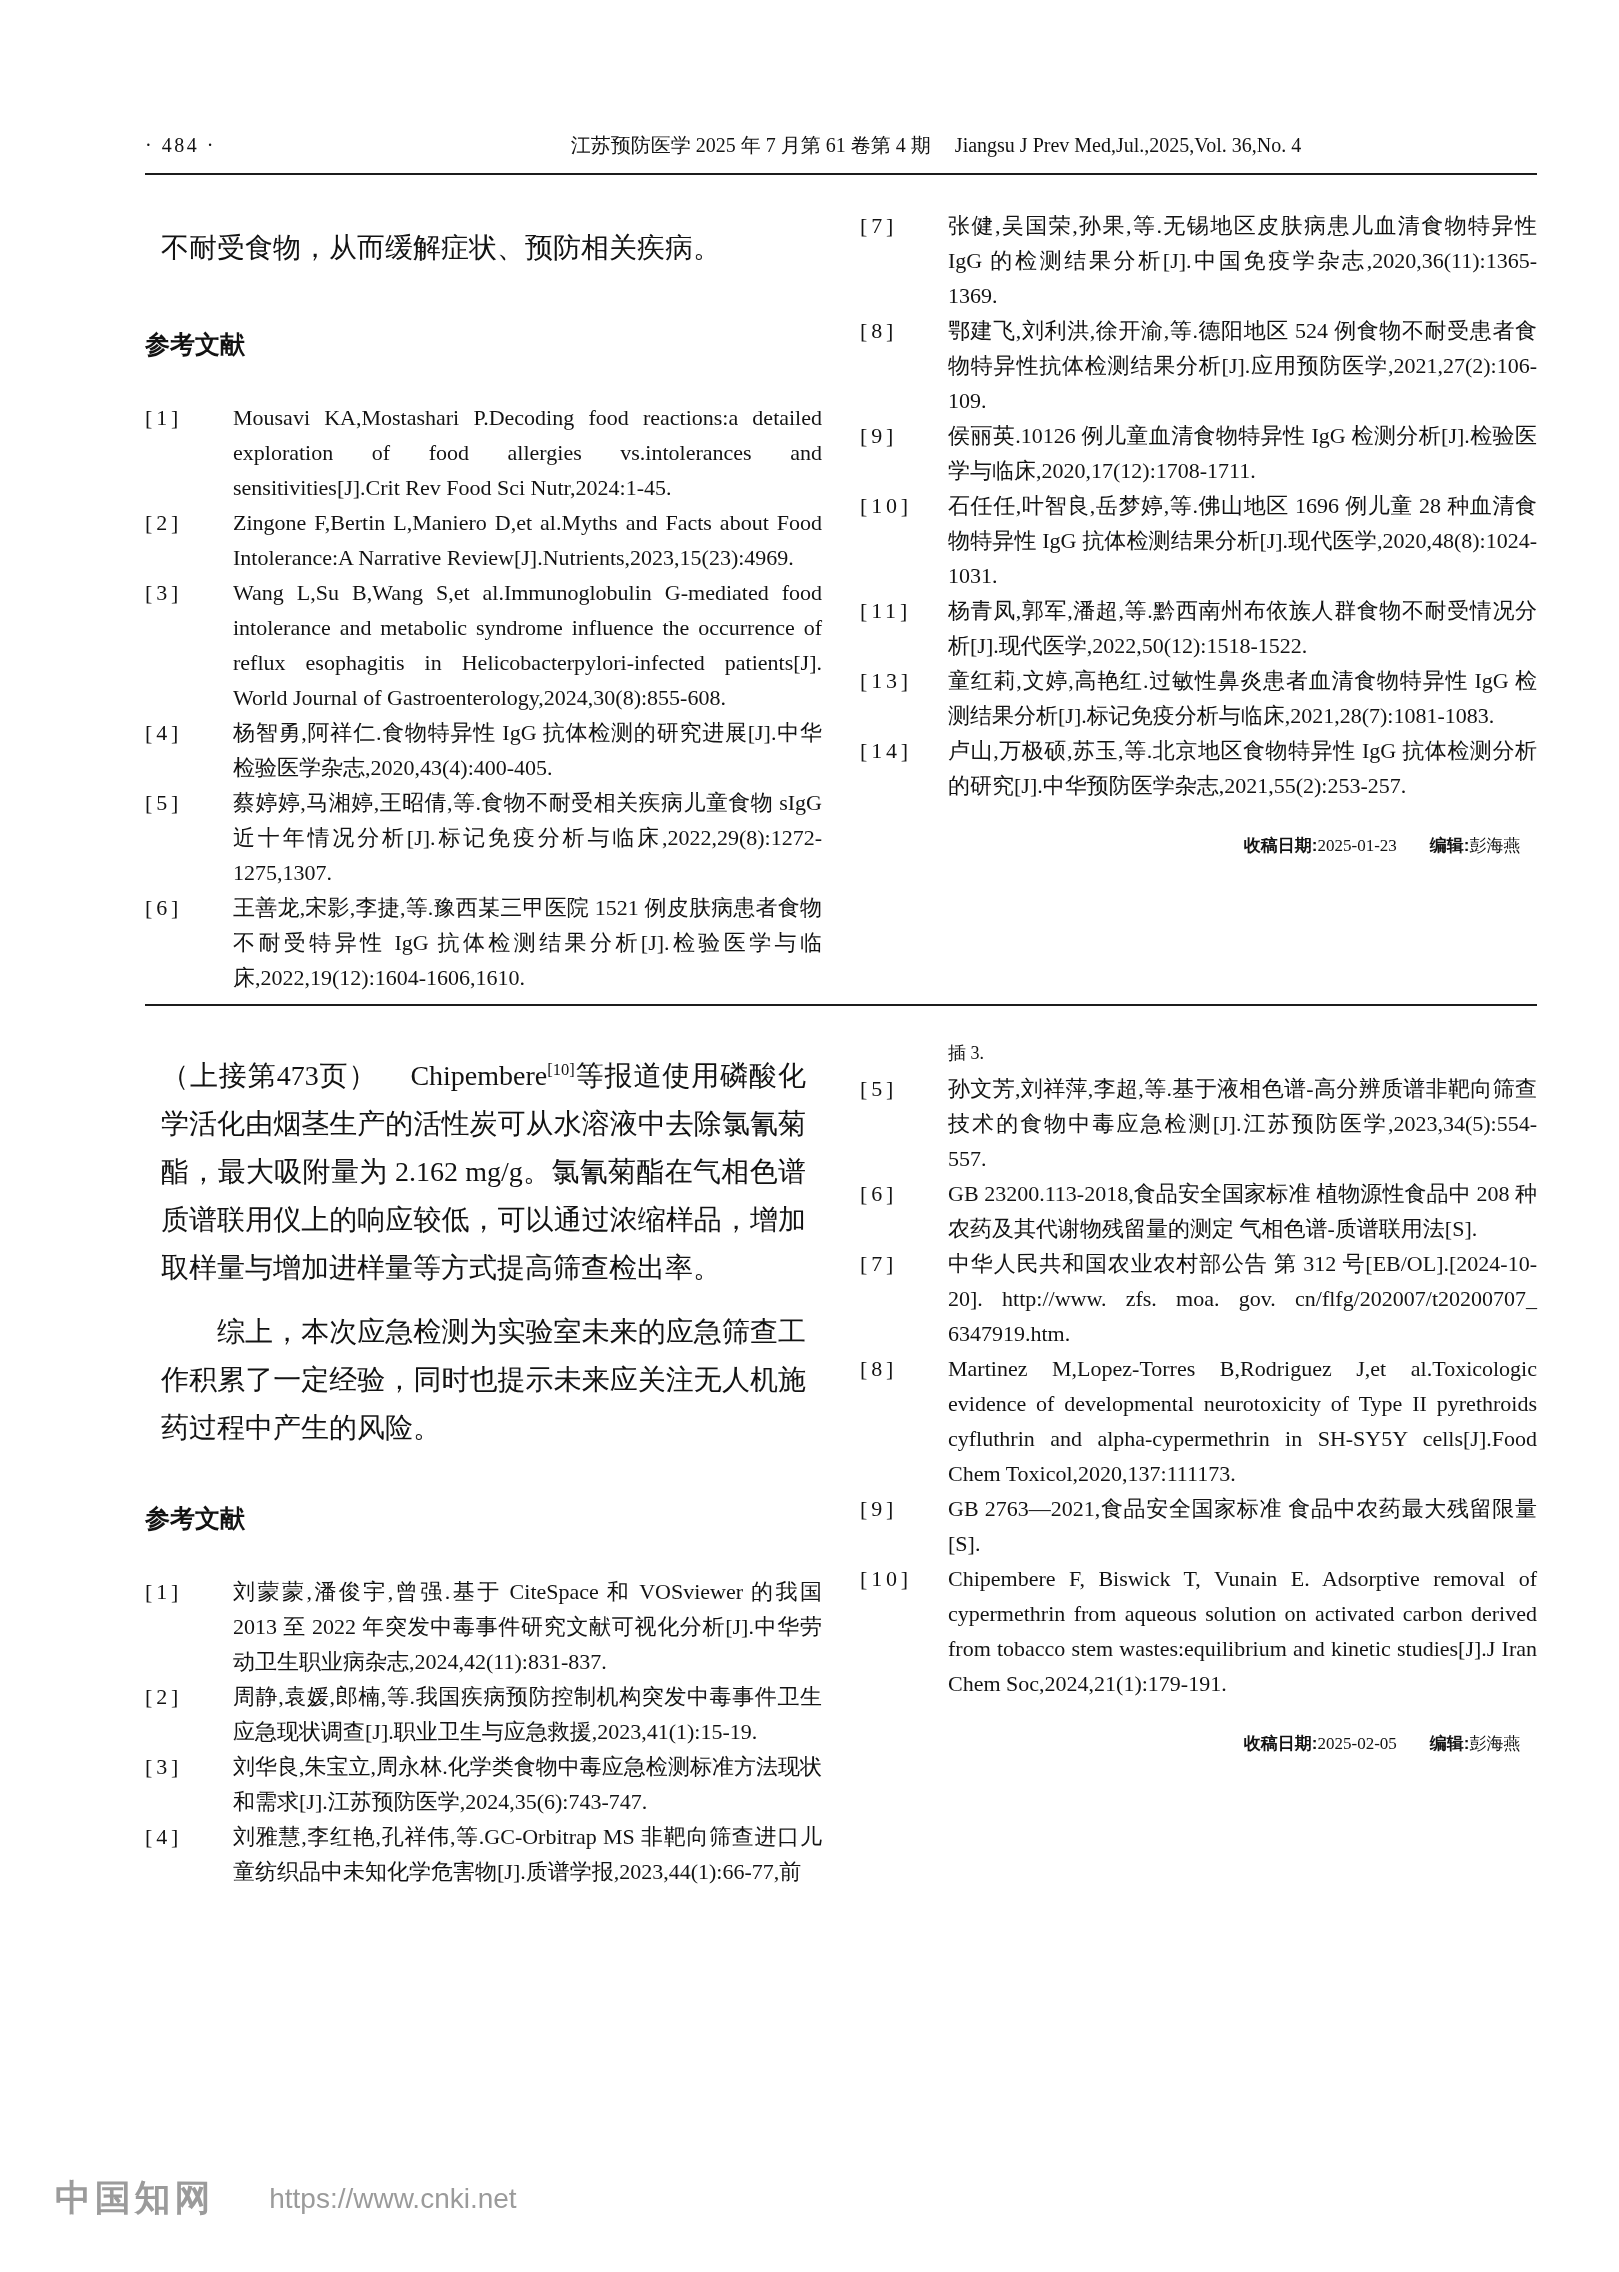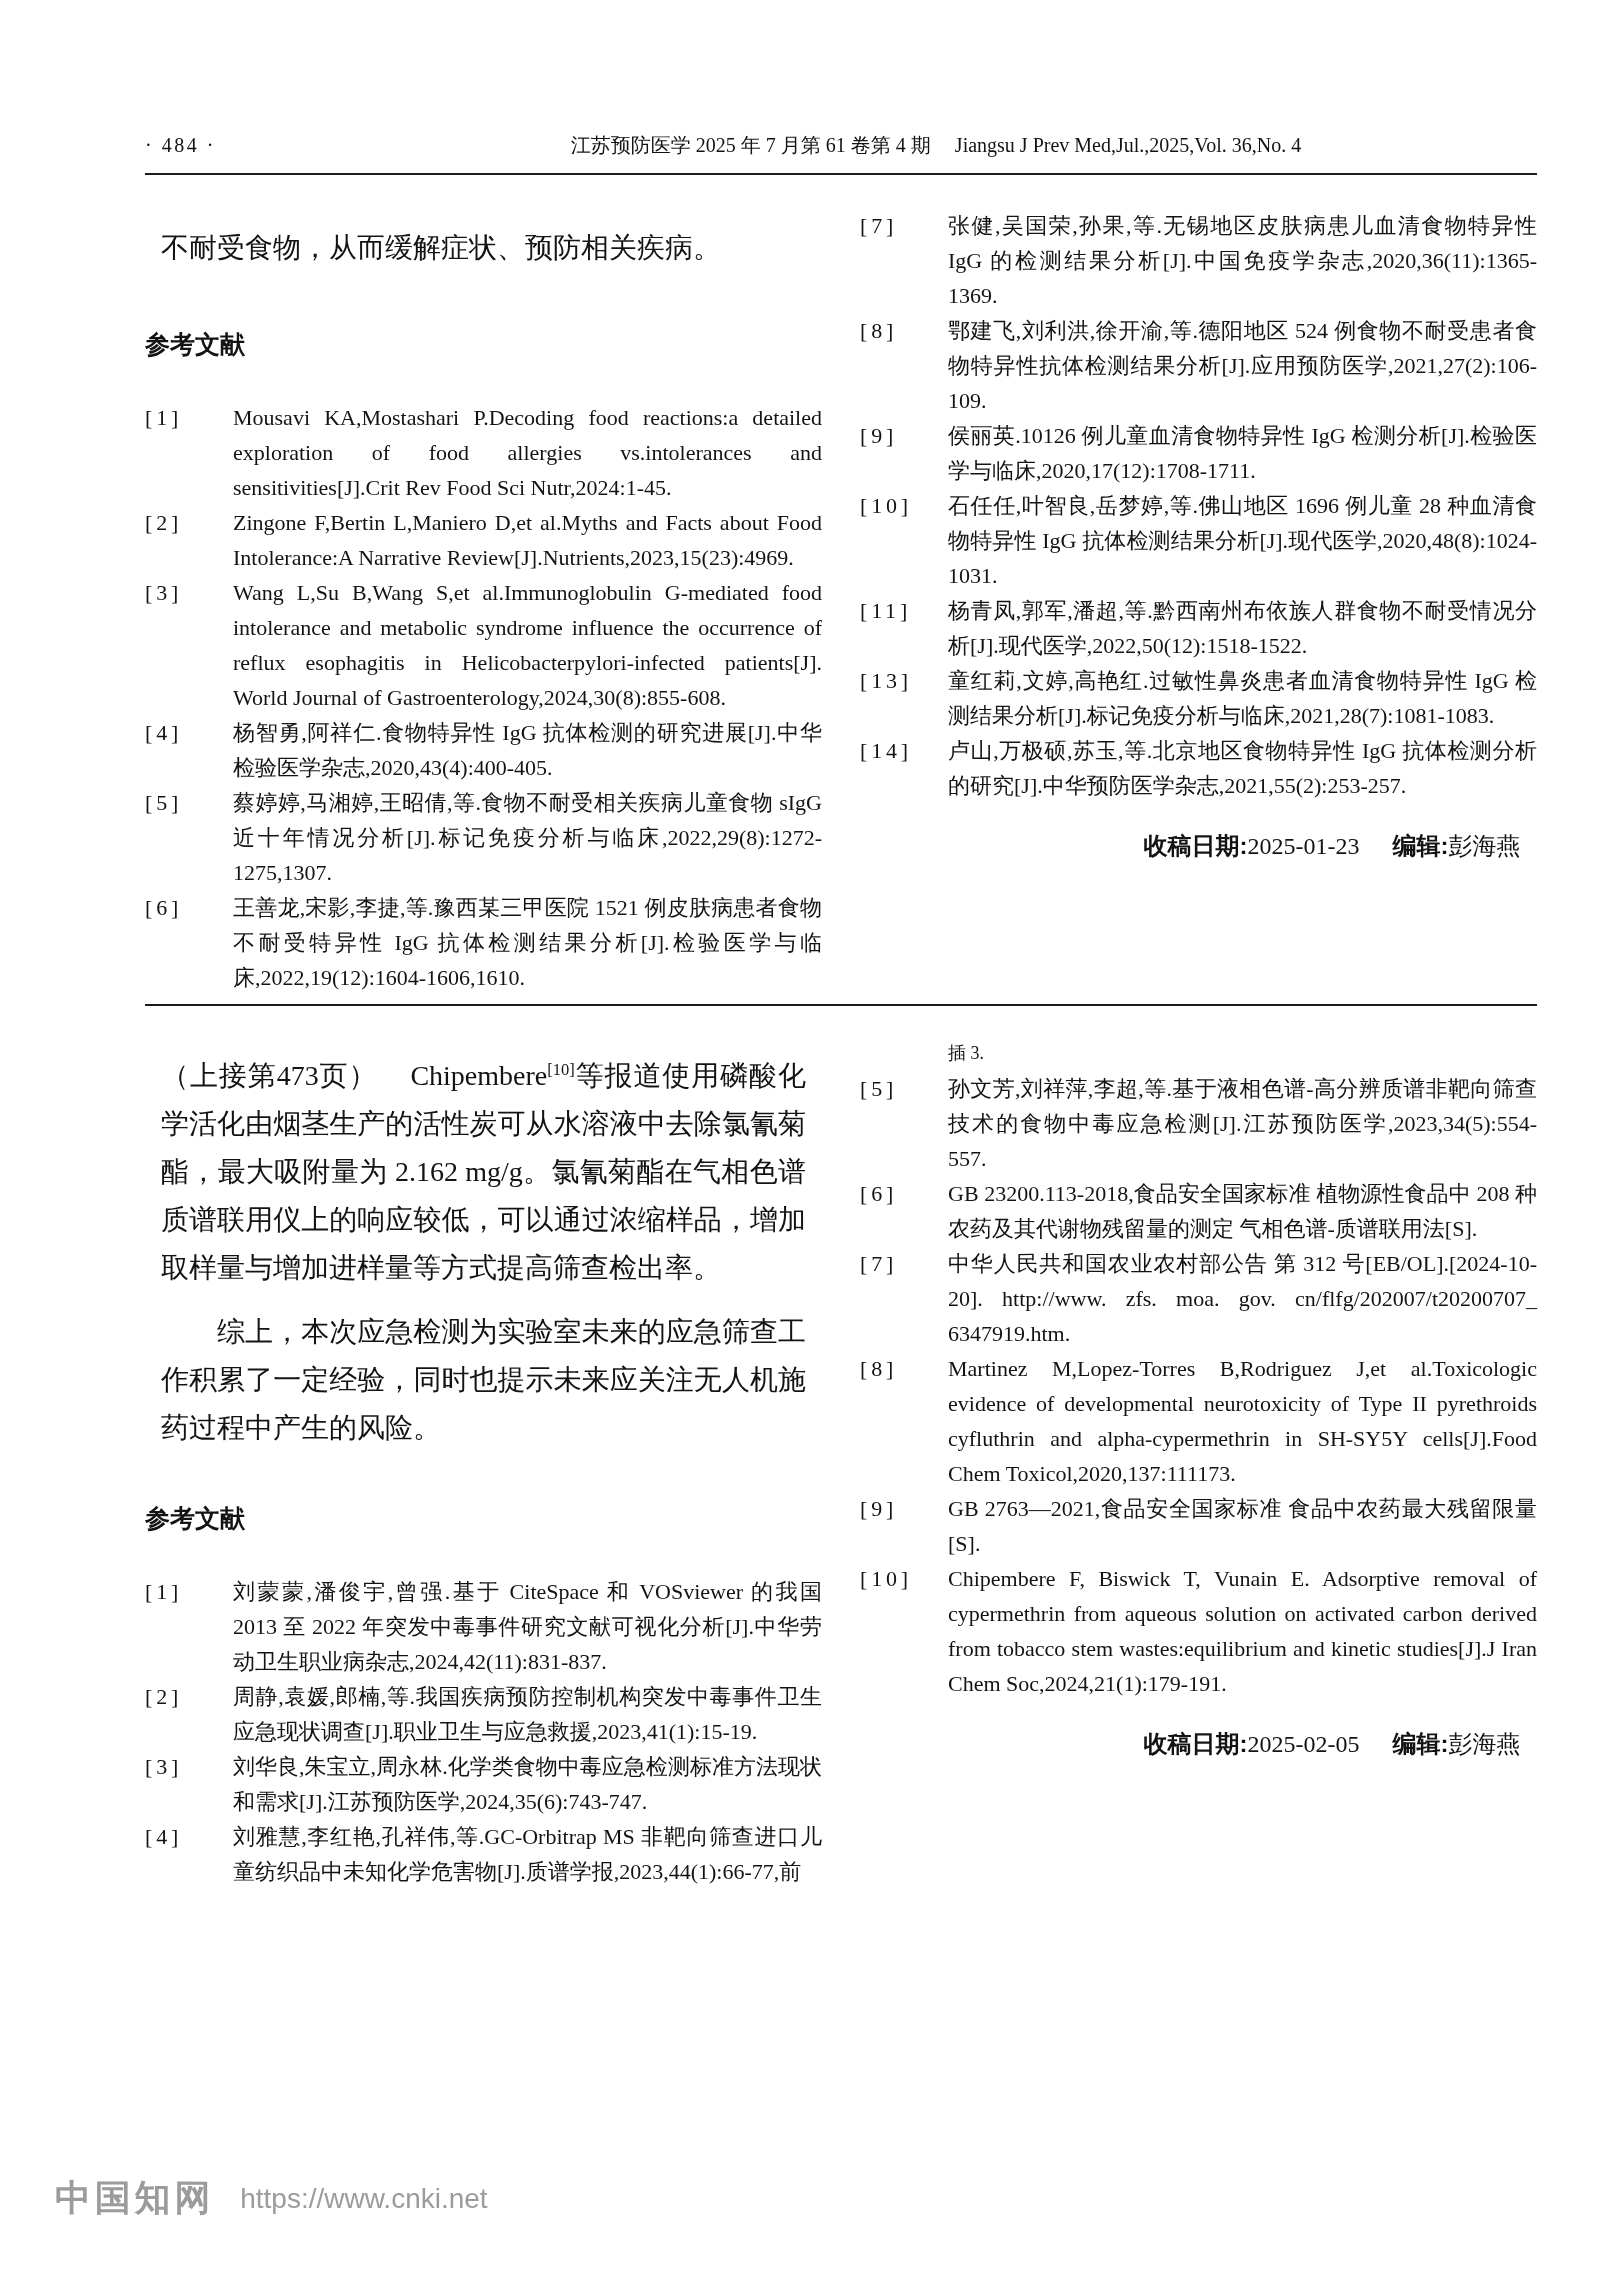--- a/index.html
+++ b/index.html
@@ -42,29 +42,29 @@
     margin:56px 0 39px 0;
   }
   .article2 .refs-heading{margin-top:50px;}
   .ref-list{font-size:22px;line-height:35px;}
   .ref{position:relative;padding-left:88px;text-align:justify;}
   .ref-num{position:absolute;left:0;top:0;letter-spacing:3.8px;}
   .ref-cont{padding-left:88px;font-size:18px;line-height:35px;}
   
   .received{
     margin:24px 16.5px 0 0;
-    font-size:24px;line-height:37px;
+    font-size:17px;line-height:37px;
     text-align:right;
   }
   .received .lab{font-weight:bold;font-family:"Liberation Sans","DejaVu Sans",sans-serif;}
   .received .gap{display:inline-block;width:33px;}
   
   .footer{
     position:absolute;left:55px;bottom:50px;
-    display:flex;align-items:center;gap:26px;
+    display:flex;align-items:center;gap:55px;
     color:#9b9b9b;
   }
   .footer .brand{
     font-size:36px;font-weight:bold;letter-spacing:3.8px;
     font-family:"Liberation Sans","DejaVu Sans",sans-serif;
   }
   .footer .url{
     font-size:28px;
     font-family:"Liberation Sans","DejaVu Sans",sans-serif;
   }

